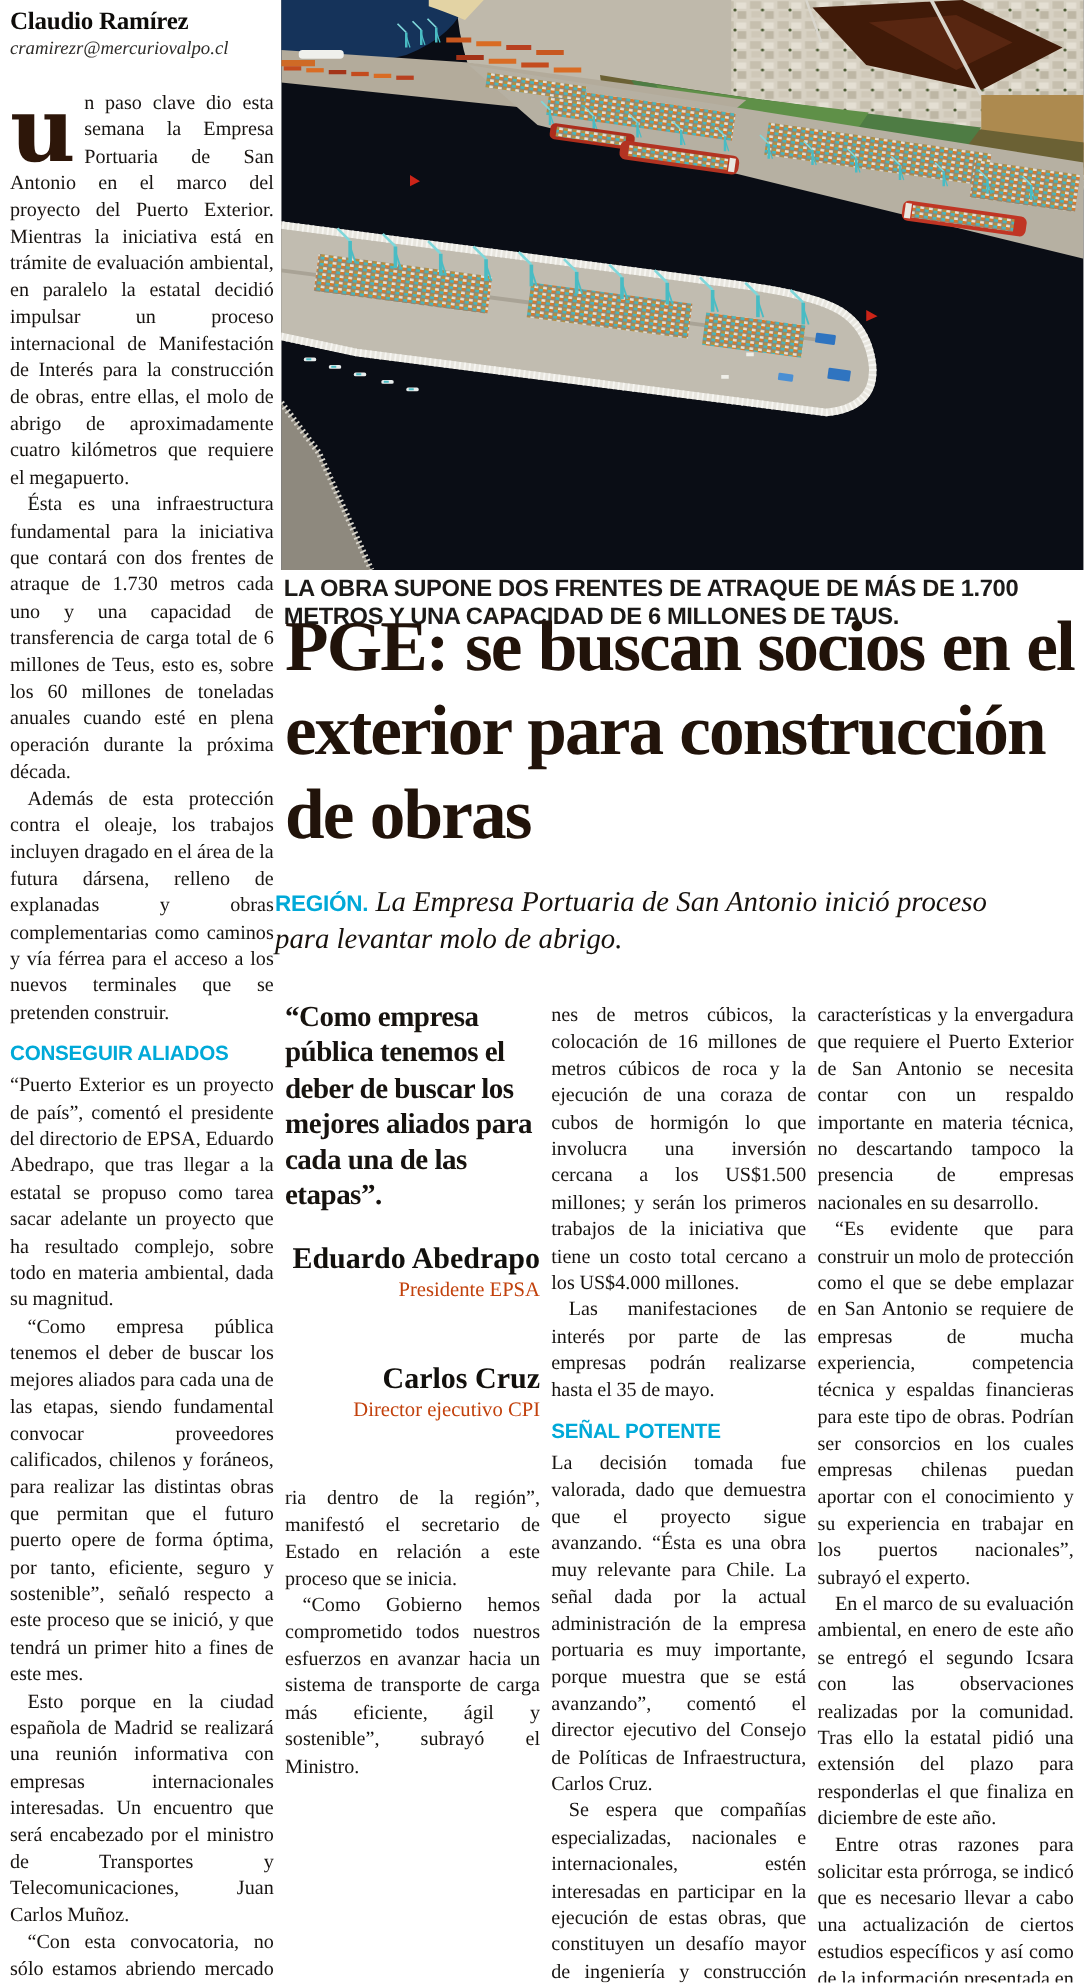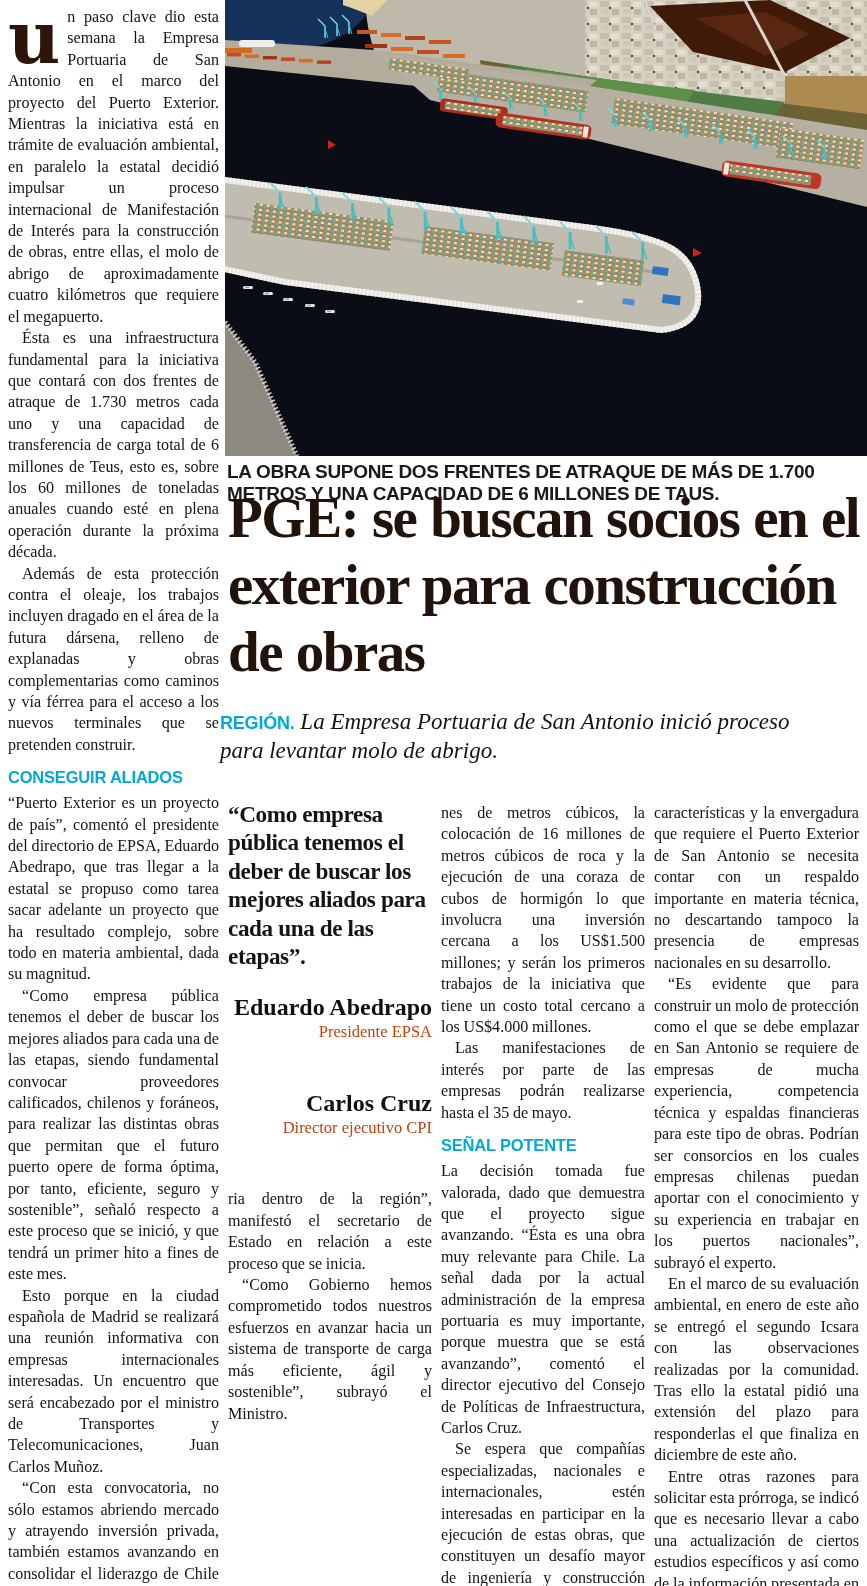--- a/index.html
+++ b/index.html
@@ -49,20 +49,24 @@
   .pq-role{font-size:16.5px;color:#c2410c;margin-top:1px;}
   .col2 .bodytext{margin-top:50px;}
   .accent{color:#00a9d8;}
 </style>
 </head>
 <body>
 
 <div class="page">
 
   <aside class="col1 bodytext">
+    <header>
+      <div class="byline-author">Claudio Ramírez</div>
+      <div class="byline-email">cramirezr@mercuriovalpo.cl</div>
+    </header>
     <p class="lead"><span class="dropcap">u</span><span>n paso clave dio esta semana la Empresa Portuaria de San Antonio en el marco del proyecto del Puerto Exterior. Mientras la iniciativa está en trámite de evaluación ambiental, en paralelo la estatal decidió impulsar un proceso internacional de Manifestación de Interés para la construcción de obras, entre ellas, el molo de abrigo de aproximadamente cuatro kilómetros que requiere el megapuerto.</span></p>
     <p class="indent">Ésta es una infraestructura fundamental para la iniciativa que contará con dos frentes de atraque de 1.730 metros cada uno y una capacidad de transferencia de carga total de 6 millones de Teus, esto es, sobre los 60 millones de toneladas anuales cuando esté en plena operación durante la próxima década.</p>
     <p class="indent">Además de esta protección contra el oleaje, los trabajos incluyen dragado en el área de la futura dársena, relleno de explanadas y obras complementarias como caminos y vía férrea para el acceso a los nuevos terminales que se pretenden construir.</p>
     <h3 class="crosshead accent">CONSEGUIR ALIADOS</h3>
     <p>“Puerto Exterior es un proyecto de país”, comentó el presidente del directorio de EPSA, Eduardo Abedrapo, que tras llegar a la estatal se propuso como tarea sacar adelante un proyecto que ha resultado complejo, sobre todo en materia ambiental, dada su magnitud.</p>
     <p class="indent">“Como empresa pública tenemos el deber de buscar los mejores aliados para cada una de las etapas, siendo fundamental convocar proveedores calificados, chilenos y foráneos, para realizar las distintas obras que permitan que el futuro puerto opere de forma óptima, por tanto, eficiente, seguro y sostenible”, señaló respecto a este proceso que se inició, y que tendrá un primer hito a fines de este mes.</p>
     <p class="indent">Esto porque en la ciudad española de Madrid se realizará una reunión informativa con empresas internacionales interesadas. Un encuentro que será encabezado por el ministro de Transportes y Telecomunicaciones, Juan Carlos Muñoz.</p>
     <p class="indent">“Con esta convocatoria, no sólo estamos abriendo mercado y atrayendo inversión privada, también estamos avanzando en consolidar el liderazgo de Chile en materia portua-</p>
   </aside>
 

